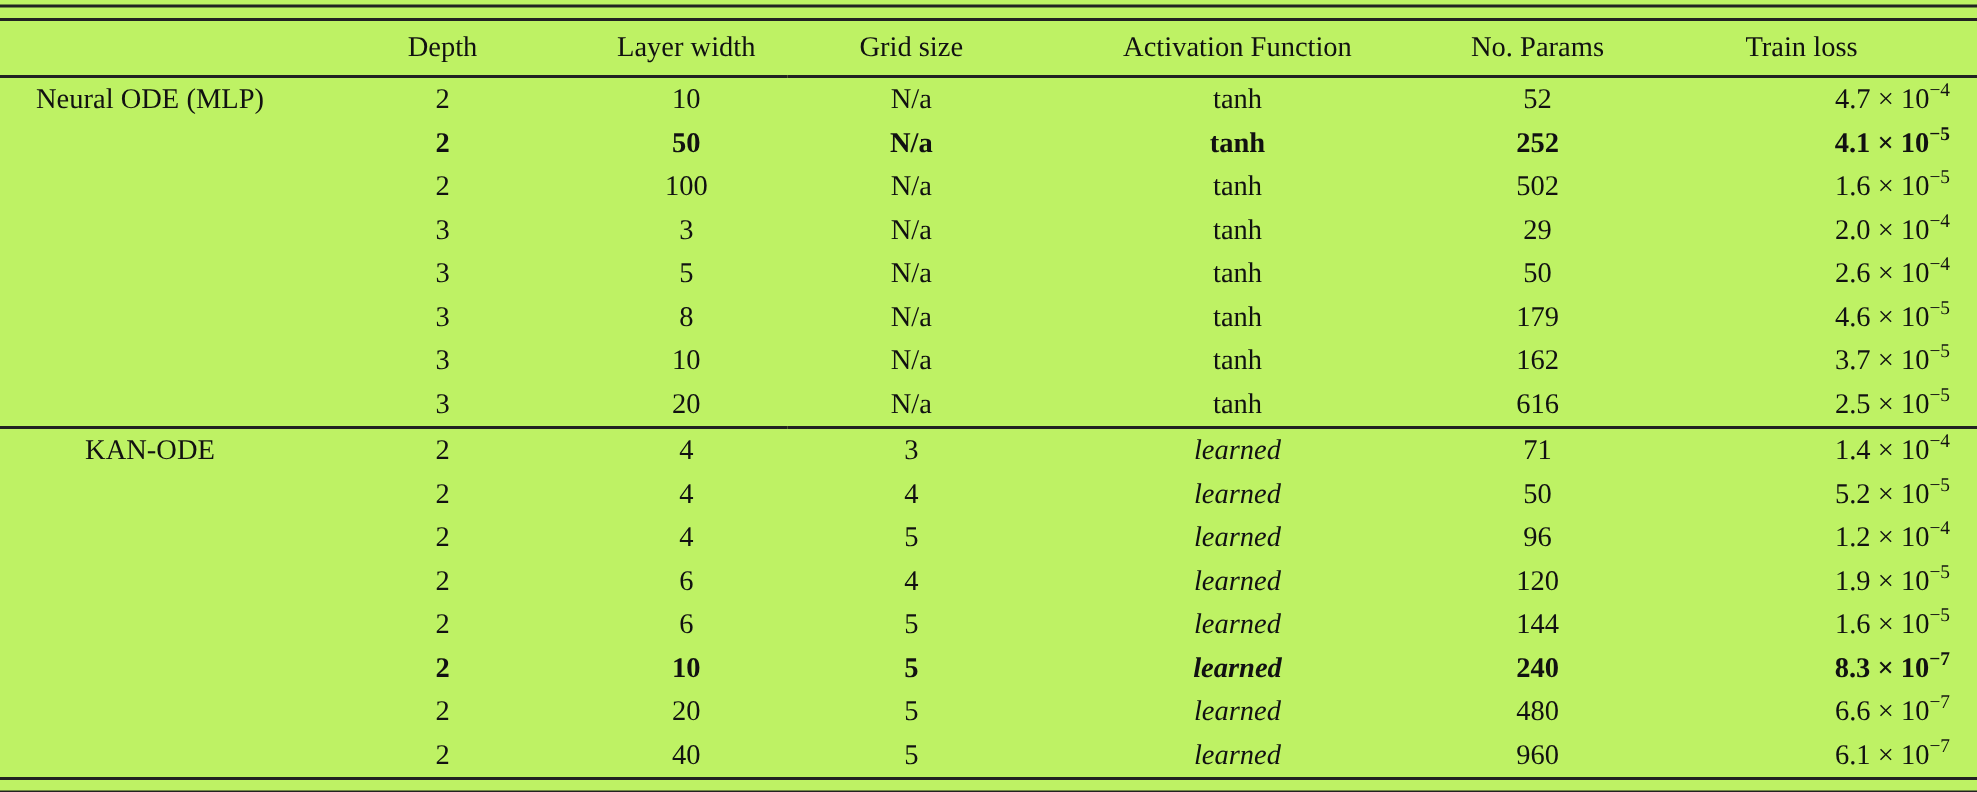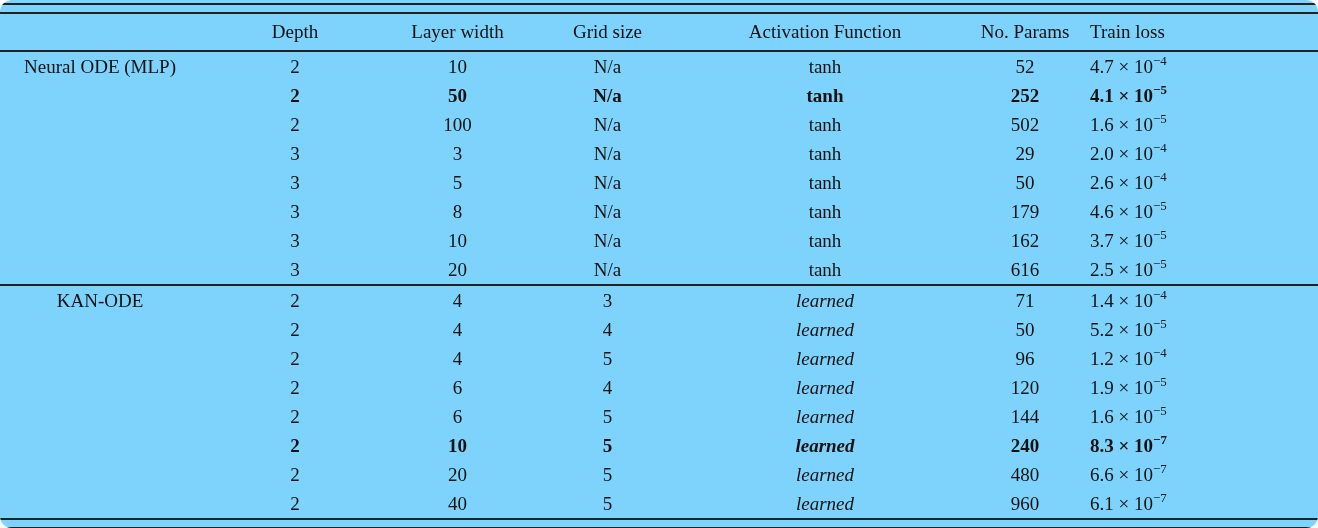--- a/index.html
+++ b/index.html
@@ -3,27 +3,26 @@
 <meta charset="utf-8">
 <style>
   html, body {
     margin: 0;
     padding: 0;
     background: #ffffff;
   }
   .page {
     width: 1318px;
     height: 528px;
-    background: #7dd3fc;
+    background: #bef264;
     color: #111111;
     font-family: "Liberation Serif", "DejaVu Serif", serif;
     font-size: 19px;
     overflow: hidden;
     box-sizing: border-box;
-    border-radius: 12px;
   }
   .rule-double {
     height: 7px;
     border-top: 2px solid #222222;
     border-bottom: 2px solid #222222;
   }
   .rule-top { margin-top: 3px; }
   table.results {
     width: 1318px;
     table-layout: fixed;
@@ -32,29 +31,29 @@
   }
   thead th {
     font-weight: 400;
     text-align: center;
     height: 36px;
     vertical-align: middle;
     border-bottom: 2px solid #222222;
     padding: 0;
     white-space: nowrap;
   }
-  thead th.h-loss { text-align: left; padding-right: 6px; }
+  thead th.h-loss { text-align: center; padding-right: 6px; }
   tbody td {
     height: 29px;
     text-align: center;
     vertical-align: middle;
     padding: 0;
     white-space: nowrap;
   }
-  td.c-loss { text-align: left; padding-right: 18px; }
+  td.c-loss { text-align: right; padding-right: 18px; }
   tr.section-start td { border-top: 2px solid #222222; margin-top: 20px; }
   tr.bold td { font-weight: 700; }
   td.c-act.italic { font-style: italic; }
   sup {
     font-size: 0.68em;
     line-height: 0;
     vertical-align: baseline;
     position: relative;
     top: -0.55em;
   }

